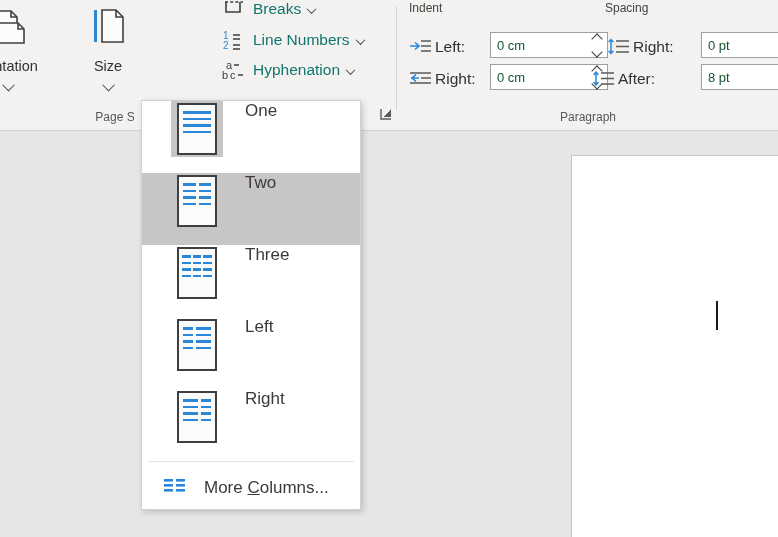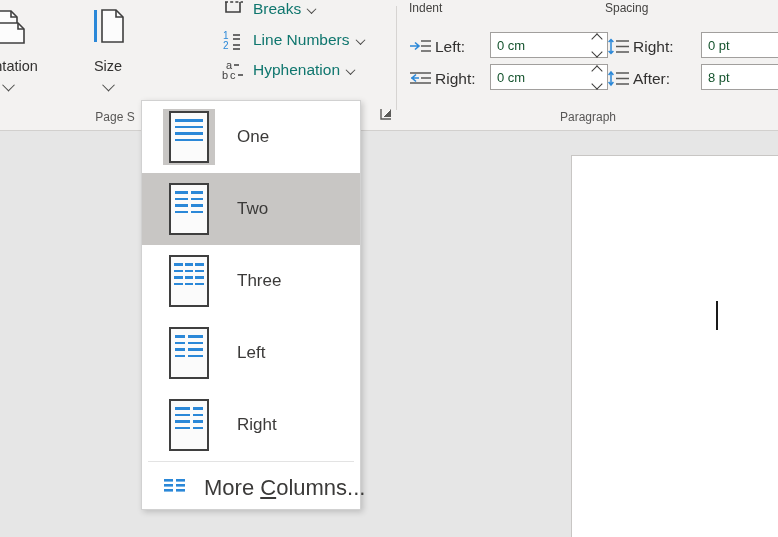--- a/index.html
+++ b/index.html
@@ -107,36 +107,36 @@
 
   
   .menu {
     position: absolute; left: 141px; top: 100px; width: 220px; height: 410px;
     background: #ffffff;
     border: 1px solid #d1d1d1;
     box-shadow: 2px 2px 6px rgba(0,0,0,0.18);
     z-index: 20;
   }
   .mitem {
-    position: relative; height: 72px; display: flex; align-items: center;
-    padding-left: 21px; gap: 22px;
+    position: relative; height: 72px; display: flex; 
+    padding-left: 29px; gap: 22px;
   }
   .mitem.hover { background: #c8c6c4; }
   .mlabel { font-size: 17px; color: #3b3a39; white-space: nowrap; }
   .iconwrap {
     width: 52px; height: 56px; display: flex; align-items: center; justify-content: center;
     flex: 0 0 52px;
   }
   .iconwrap.selected { background: #c8c6c4; }
   .mdivider { height: 1px; background: #e3e3e3; margin: 0 6px; }
   .mitem-more {
     position: relative; height: 52px; display: flex; align-items: center;
     padding-left: 22px; gap: 18px;
   }
-  .mitem-more .mlabel { font-size: 22px; color: #3b3a39; }
+  .mitem-more .mlabel { font-size: 17px; color: #3b3a39; }
   .accel { text-decoration: underline; }
 
   
   .colpage {
     width: 40px; height: 52px; background: #fbfbfb;
     border: 2px solid #3f3f3f; position: relative;
     display: flex; gap: 3px; padding: 6px 4px;
   }
   .colpage .col { display: flex; flex-direction: column; gap: 4px; justify-content: flex-start; }
   .colpage .col b { display: block; height: 2.5px; background: #2b88d8; border-radius: 0; }
@@ -272,21 +272,21 @@
               <path d="M4 3 v13 M1.6 5 l2.4 -2.4 l2.4 2.4 M1.6 14 l2.4 2.4 l2.4 -2.4" fill="none" stroke="#2b88d8" stroke-width="1.5"></path>
               <path d="M9 4 h13 M9 9.5 h13 M9 15 h13" stroke="#5a5a58" stroke-width="1.5"></path>
             </svg>
           </span>
           <span class="flabel">Right:</span>
         </div>
         <div class="spinbox" style="left:303px; top:32px; width:95px;">
           <span class="sval">0 pt</span>
         </div>
 
-        <div class="fieldrow" style="left:209px; top:64px;justify-content:center;">
+        <div class="fieldrow" style="left:194px; top:64px;justify-content:center;">
           <span class="ficon">
             <svg width="23" height="20" viewBox="0 0 23 20">
               <path d="M4 16 v-13 M1.6 13 l2.4 3 l2.4 -3 M1.6 6 l2.4 -3 l2.4 3" fill="none" stroke="#2b88d8" stroke-width="1.5"></path>
               <path d="M9 4 h13 M9 9.5 h13 M9 15 h13" stroke="#5a5a58" stroke-width="1.5"></path>
             </svg>
           </span>
           <span class="flabel">After:</span>
         </div>
         <div class="spinbox" style="left:303px; top:64px; width:95px;">
           <span class="sval">8 pt</span>

